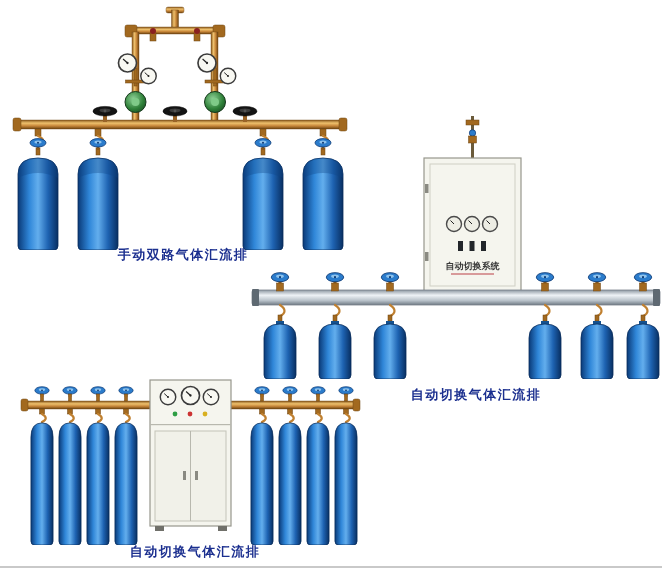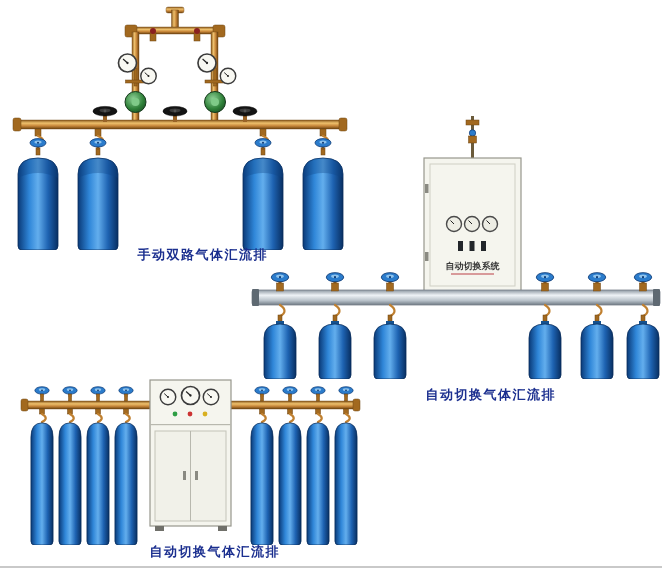--- a/index.html
+++ b/index.html
@@ -1,19 +1,19 @@
 <!DOCTYPE html>
 <html><head>
 <meta charset="utf-8">
 <style>
   html,body{margin:0;padding:0;background:#fff;}
   .canvas{position:relative;width:662px;height:572px;background:#ffffff;overflow:hidden;
           font-family:"Liberation Sans",sans-serif;}
   svg.art{position:absolute;}
-  .caption{position:absolute;text-align:right;color:#1b2f8f;font-weight:bold;
+  .caption{position:absolute;text-align:center;color:#1b2f8f;font-weight:bold;
            font-size:13px;letter-spacing:1.5px;font-family:"Liberation Sans",sans-serif;}
   .bottom-rule{position:absolute;background:#c9c9c9;}
   .brassH{fill:url(#brassH);stroke:#6e4410;stroke-width:0.4;}
   .brassV{fill:url(#brassV);stroke:#6e4410;stroke-width:0.4;}
   .brassFit{fill:#a2691f;stroke:#6e4410;stroke-width:0.5;}
   .pigtail{fill:none;stroke:#c08030;stroke-width:2.2;stroke-linecap:round;}
   .cab-label{font:bold 9px "Liberation Sans",sans-serif;fill:#3a3a3a;text-anchor:middle;}
   .gaugeNeedle{stroke:#222;stroke-width:1;}
 </style>
 </head>

